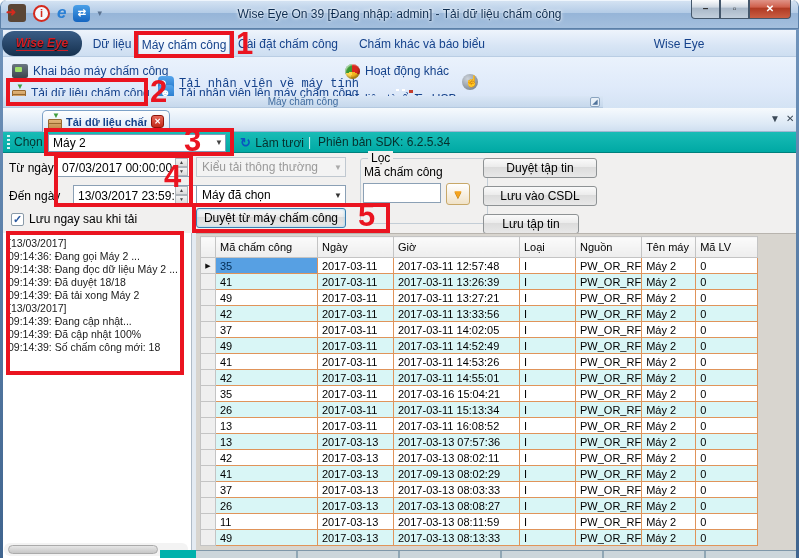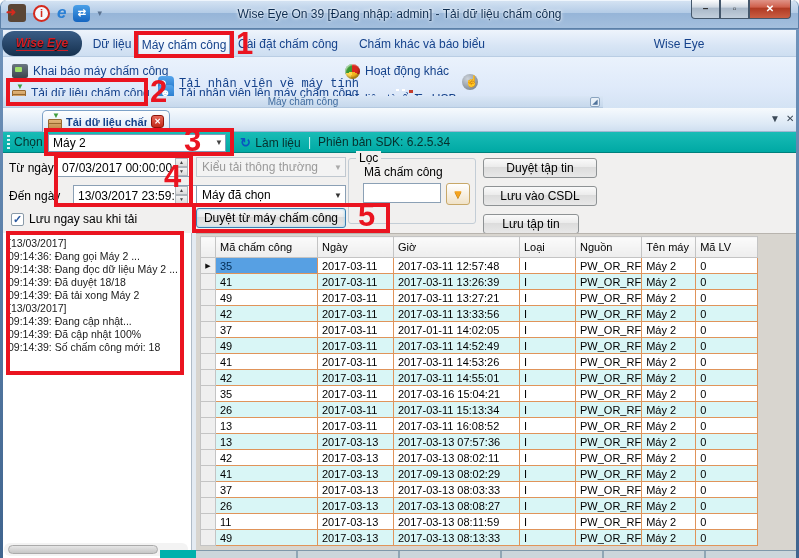--- a/index.html
+++ b/index.html
@@ -228,21 +228,21 @@
 
   <div class="abs tealbar"></div>
   <div class="abs grip"></div>
   <div class="abs teal-label" style="left:14px;top:132px;">Chọn máy</div>
   <div class="machine-combo">
     <span>Máy 2</span>
     <span class="carrow">▼</span>
   </div>
   <div class="abs" style="left:240px;top:133px;">
     <span class="refresh-ic">↻</span>
-    <span class="teal-label">Làm liệu</span>
+    <span class="teal-label">Làm tươi</span>
   </div>
   <div class="abs teal-sep" style="left:308px;top:135px;">|</div>
   <div class="abs teal-label" style="left:318px;top:132px;">Phiên bản SDK: 6.2.5.34</div>
 
   <div class="abs form-label" style="left:9px;top:161px;">Từ ngày</div>
   <input class="date-field" style="left: 57px; top: 157px;" readonly="" value="07/03/2017 00:00:00">
   <div class="spin" style="left:175px;top:158px;">
       <span>▲</span>
       <span>▼</span>
     </div>
@@ -262,21 +262,21 @@
   <div class="combo disabled" style="left:196px;top:157px;width:150px;">
     <span>Kiểu tải thông thường</span>
     <span class="carrow">▼</span>
   </div>
   <div class="combo" style="left:196px;top:185px;width:150px;">
     <span>Máy đã chọn</span>
     <span class="carrow">▼</span>
   </div>
   <div class="btn focus" style="left:196px;top:208px;width:150px;height:20px;line-height:18px;">Duyệt từ máy chấm công</div>
 
-  <div class="groupbox" style="left:348px;top:158px;width:128px;height:66px;">
+  <div class="groupbox" style="left:360px;top:158px;width:128px;height:66px;">
     <span class="group-title">Lọc</span>
   </div>
   <div class="abs form-label" style="left:364px;top:165px;">Mã chấm công</div>
   <input class="date-field" style="left: 363px; top: 183px; width: 78px; padding-right: 4px;" value="">
   <div class="filter-btn" style="left:446px;top:183px;">
     <span>▼</span>
   </div>
 
   <div class="btn" style="left:483px;top:158px;width:114px;height:20px;line-height:18px;">Duyệt tập tin</div>
   <div class="btn" style="left:483px;top:186px;width:114px;height:20px;line-height:18px;">Lưu vào CSDL</div>
@@ -361,21 +361,21 @@
             <td>2017-03-11 13:33:56</td>
             <td>I</td>
             <td>PW_OR_RF</td>
             <td>Máy 2</td>
             <td>0</td>
           </tr>
           <tr>
             <td class="rowsel"></td>
             <td>37</td>
             <td>2017-03-11</td>
-            <td>2017-01-11 14:02:05</td>
+            <td>2017-03-11 14:02:05</td>
             <td>I</td>
             <td>PW_OR_RF</td>
             <td>Máy 2</td>
             <td>0</td>
           </tr>
           <tr>
             <td class="rowsel"></td>
             <td>49</td>
             <td>2017-03-11</td>
             <td>2017-03-11 14:52:49</td>

